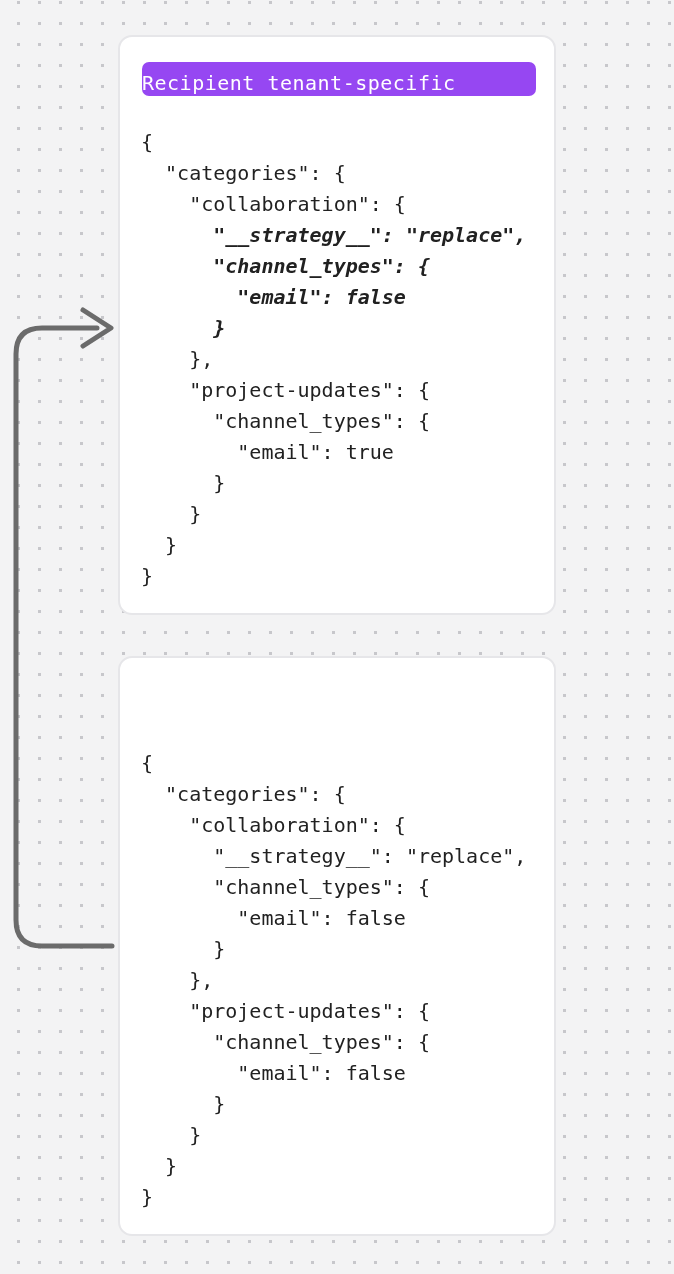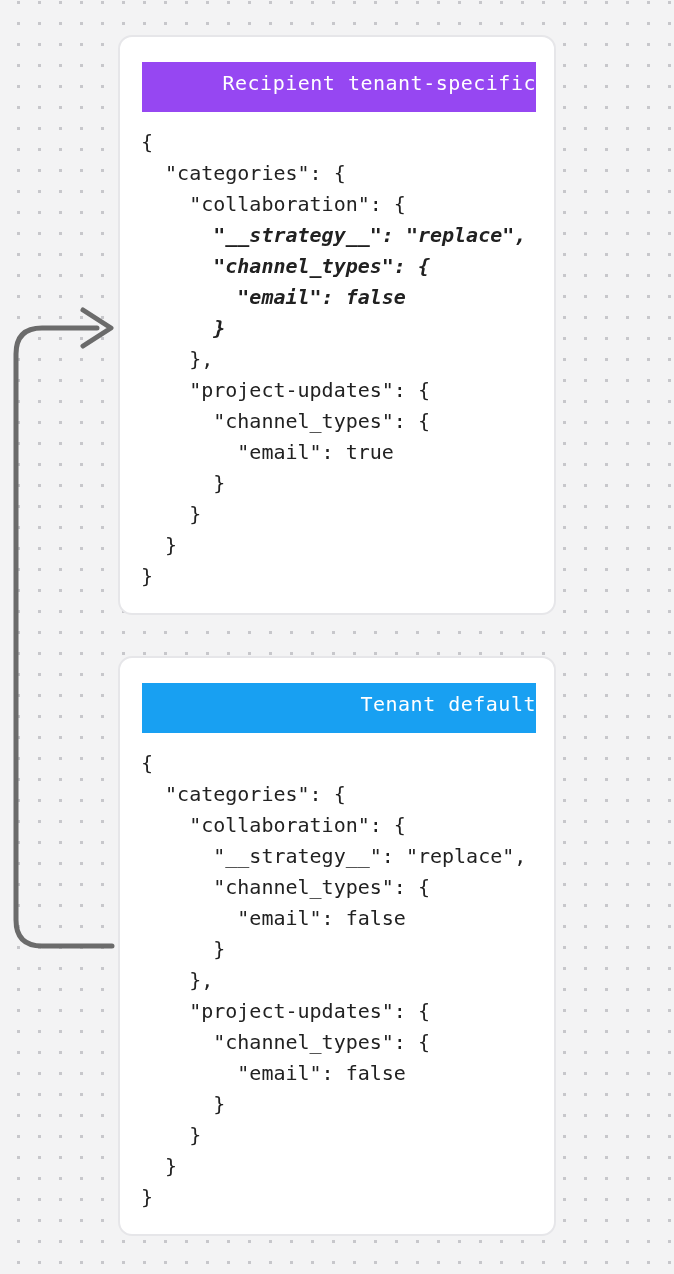--- a/index.html
+++ b/index.html
@@ -29,26 +29,26 @@
     box-sizing: border-box;
     background: #ffffff;
     border: 2px solid #e6e6e9;
     border-radius: 14px;
   }
   .card-top { top: 35px; }
   .card-bottom { top: 656px; }
   .badge {
     position: absolute;
     left: 22px; top: 25px;
-    width: 394px; height: 50px;
-    border-radius: 0;
+    width: 394px; height: 34px;
+    border-radius: 7px;
     color: #ffffff;
     font-size: 20px;
     line-height: 42px;
-    text-align: right;
+    text-align: left;
     letter-spacing: 0.5px;
   }
   .code {
     position: absolute;
     left: 21px; top: 90px;
     font-size: 20px;
     line-height: 31px;
     color: #212121;
   }
   .code-line {
@@ -88,21 +88,20 @@
         <div class="code-line">      "channel_types": {</div>
         <div class="code-line">        "email": true</div>
         <div class="code-line">      }</div>
         <div class="code-line">    }</div>
         <div class="code-line">  }</div>
         <div class="code-line">}</div>
       </div>
   </div>
 
   <div class="card card-bottom">
-    <div class="badge" style="background: rgb(24, 160, 242);">Tenant default</div>
     <div class="code">
 
     <div class="code-line">{</div>
         <div class="code-line">  "categories": {</div>
         <div class="code-line">    "collaboration": {</div>
         <div class="code-line">      "__strategy__": "replace",</div>
         <div class="code-line">      "channel_types": {</div>
         <div class="code-line">        "email": false</div>
         <div class="code-line">      }</div>
         <div class="code-line">    },</div>

